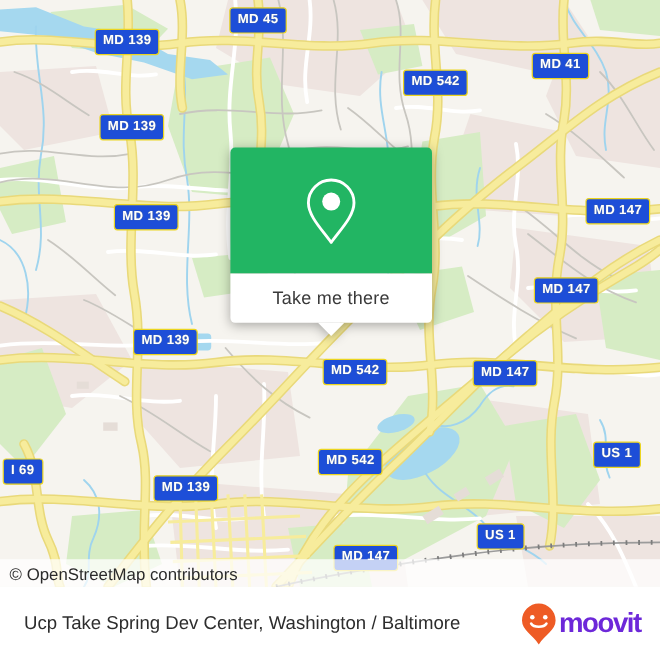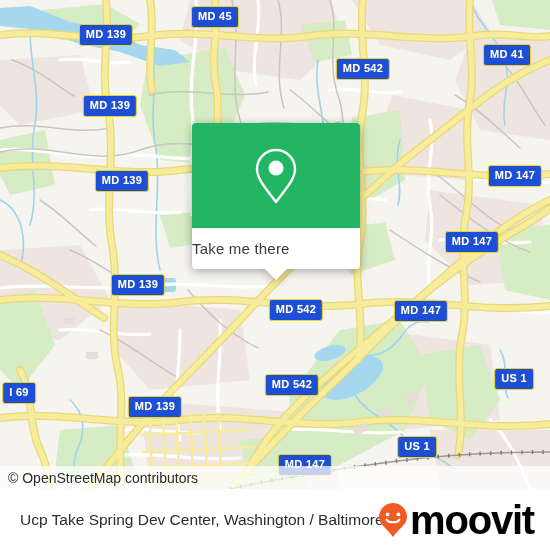--- a/index.html
+++ b/index.html
@@ -67,21 +67,21 @@
     height: 105px;
     background: #22b563;
     border-radius: 4px 4px 0 0;
     display: flex; align-items: center; justify-content: center;
   }
   #popup-pin { display: block; }
   #popup-action {
     height: 41px;
     background: #ffffff;
     border-radius: 0 0 4px 4px;
-    display: flex; align-items: center; 
+    display: flex; align-items: center; justify-content: center;
     font-size: 15px;
     color: #3a3a3a;
     letter-spacing: .2px;
   }
   #popup-tail {
     position: absolute;
     left: 50%; top: 146px;
     margin-left: -11px;
     width: 0; height: 0;
     border-left: 11px solid transparent;
@@ -115,23 +115,23 @@
     z-index: 2;
   }
   #brand {
     position: absolute;
     right: 16px; top: 50%;
     transform: translateY(-50%);
     display: flex; align-items: center;
     z-index: 2;
   }
   #brand-word {
-    font-size: 40px;
+    font-size: 23px;
     font-weight: bold;
-    color: #000000;
+    color: #6d28d9;
     letter-spacing: -1.2px;
     line-height: 1;
     margin-left: 1px;
   }
 </style>
 </head>
 <body>
 
 <div id="app">
 
@@ -303,21 +303,21 @@
           <rect x="64" y="318" width="10" height="6"></rect>
           <rect x="86" y="352" width="12" height="7"></rect>
         </g>
       </g>
     </svg>
 
     <div id="shields">
         <div class="shield" style="left: 106px; top: 35px;">MD 139</div>
         <div class="shield" style="left: 215px; top: 17px;">MD 45</div>
         <div class="shield" style="left: 363px; top: 69px;">MD 542</div>
-        <div class="shield" style="left: 467px; top: 55px; margin-left: 40px;">MD 41</div>
+        <div class="shield" style="left: 467px; top: 55px;">MD 41</div>
         <div class="shield" style="left: 110px; top: 106px;">MD 139</div>
         <div class="shield" style="left: 122px; top: 181px;">MD 139</div>
         <div class="shield" style="left: 515px; top: 176px;">MD 147</div>
         <div class="shield" style="left: 472px; top: 242px;">MD 147</div>
         <div class="shield" style="left: 138px; top: 285px;">MD 139</div>
         <div class="shield" style="left: 296px; top: 310px;">MD 542</div>
         <div class="shield" style="left: 421px; top: 311px;">MD 147</div>
         <div class="shield" style="left: 514px; top: 379px;">US 1</div>
         <div class="shield" style="left: 19px; top: 393px;">I 69</div>
         <div class="shield" style="left: 292px; top: 385px;">MD 542</div>

